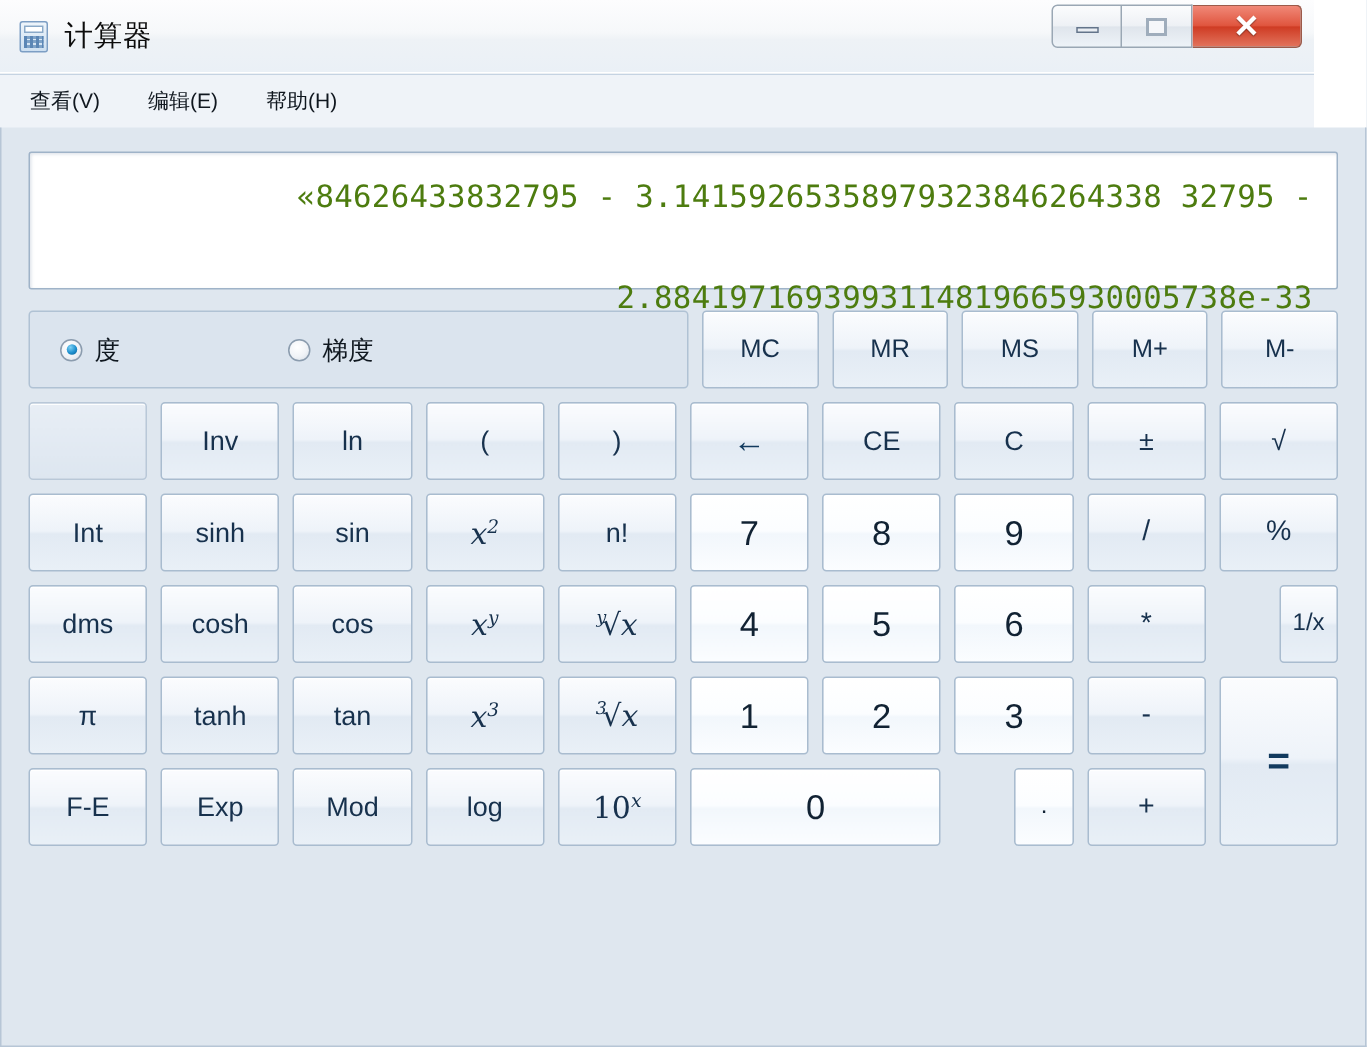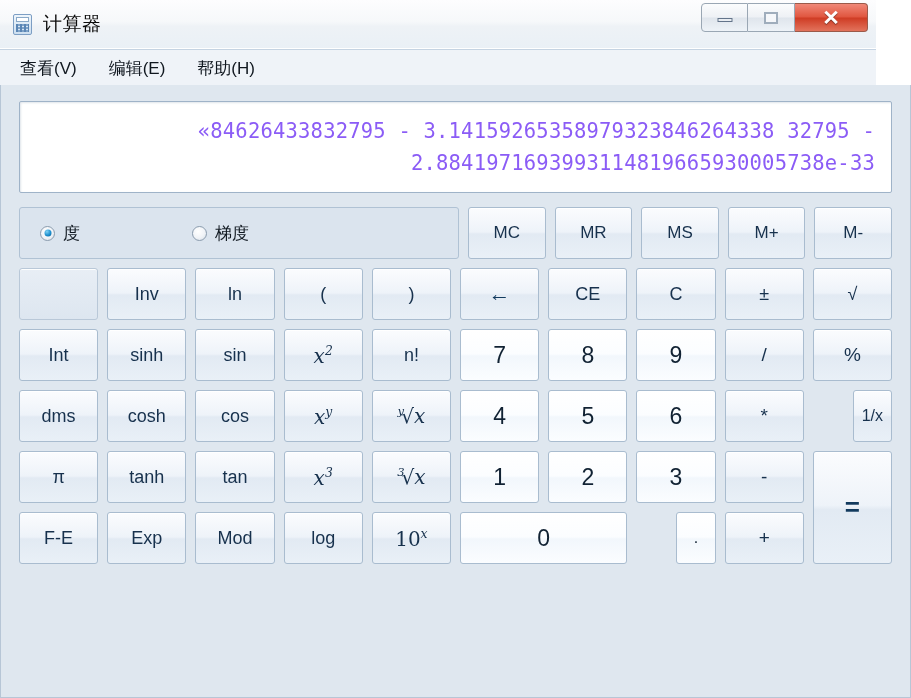--- a/index.html
+++ b/index.html
@@ -133,21 +133,21 @@
     height: 36px;
     background: #eff3f8;
     border-top: 1px solid #c5d3e2;
     border-bottom: 1px solid #c5d3e2;
     display: flex;
     align-items: center;
     padding-left: 18px;
     gap: 28px;
   }
   .menu-item {
-    font-size: 17px;
+    font-size: 14px;
     color: #10171f;
     white-space: nowrap;
     cursor: default;
     padding: 2px 2px;
   }
 
   
   .client {
     position: absolute;
     left: 0; top: 85px;
@@ -171,24 +171,25 @@
     padding: 6px 16px 4px 16px;
     display: flex;
     flex-direction: column;
     justify-content: center;
     align-items: flex-end;
     box-shadow: inset 1px 1px 2px rgba(130,150,175,0.25);
   }
   .display-line {
     font-family: "DejaVu Sans Mono", monospace;
     font-size: 20.5px;
-    color: #8b5cf6;
+    color: #4d7c0f;
     letter-spacing: 0.2px;
     white-space: nowrap;
     line-height: 1.55;
+    margin-top: 35px;
   }
 
   
   .rows { margin-top: 14px; }
   .row {
     display: flex;
     gap: 9px;
     margin-bottom: 9px;
     height: 52px;
   }

